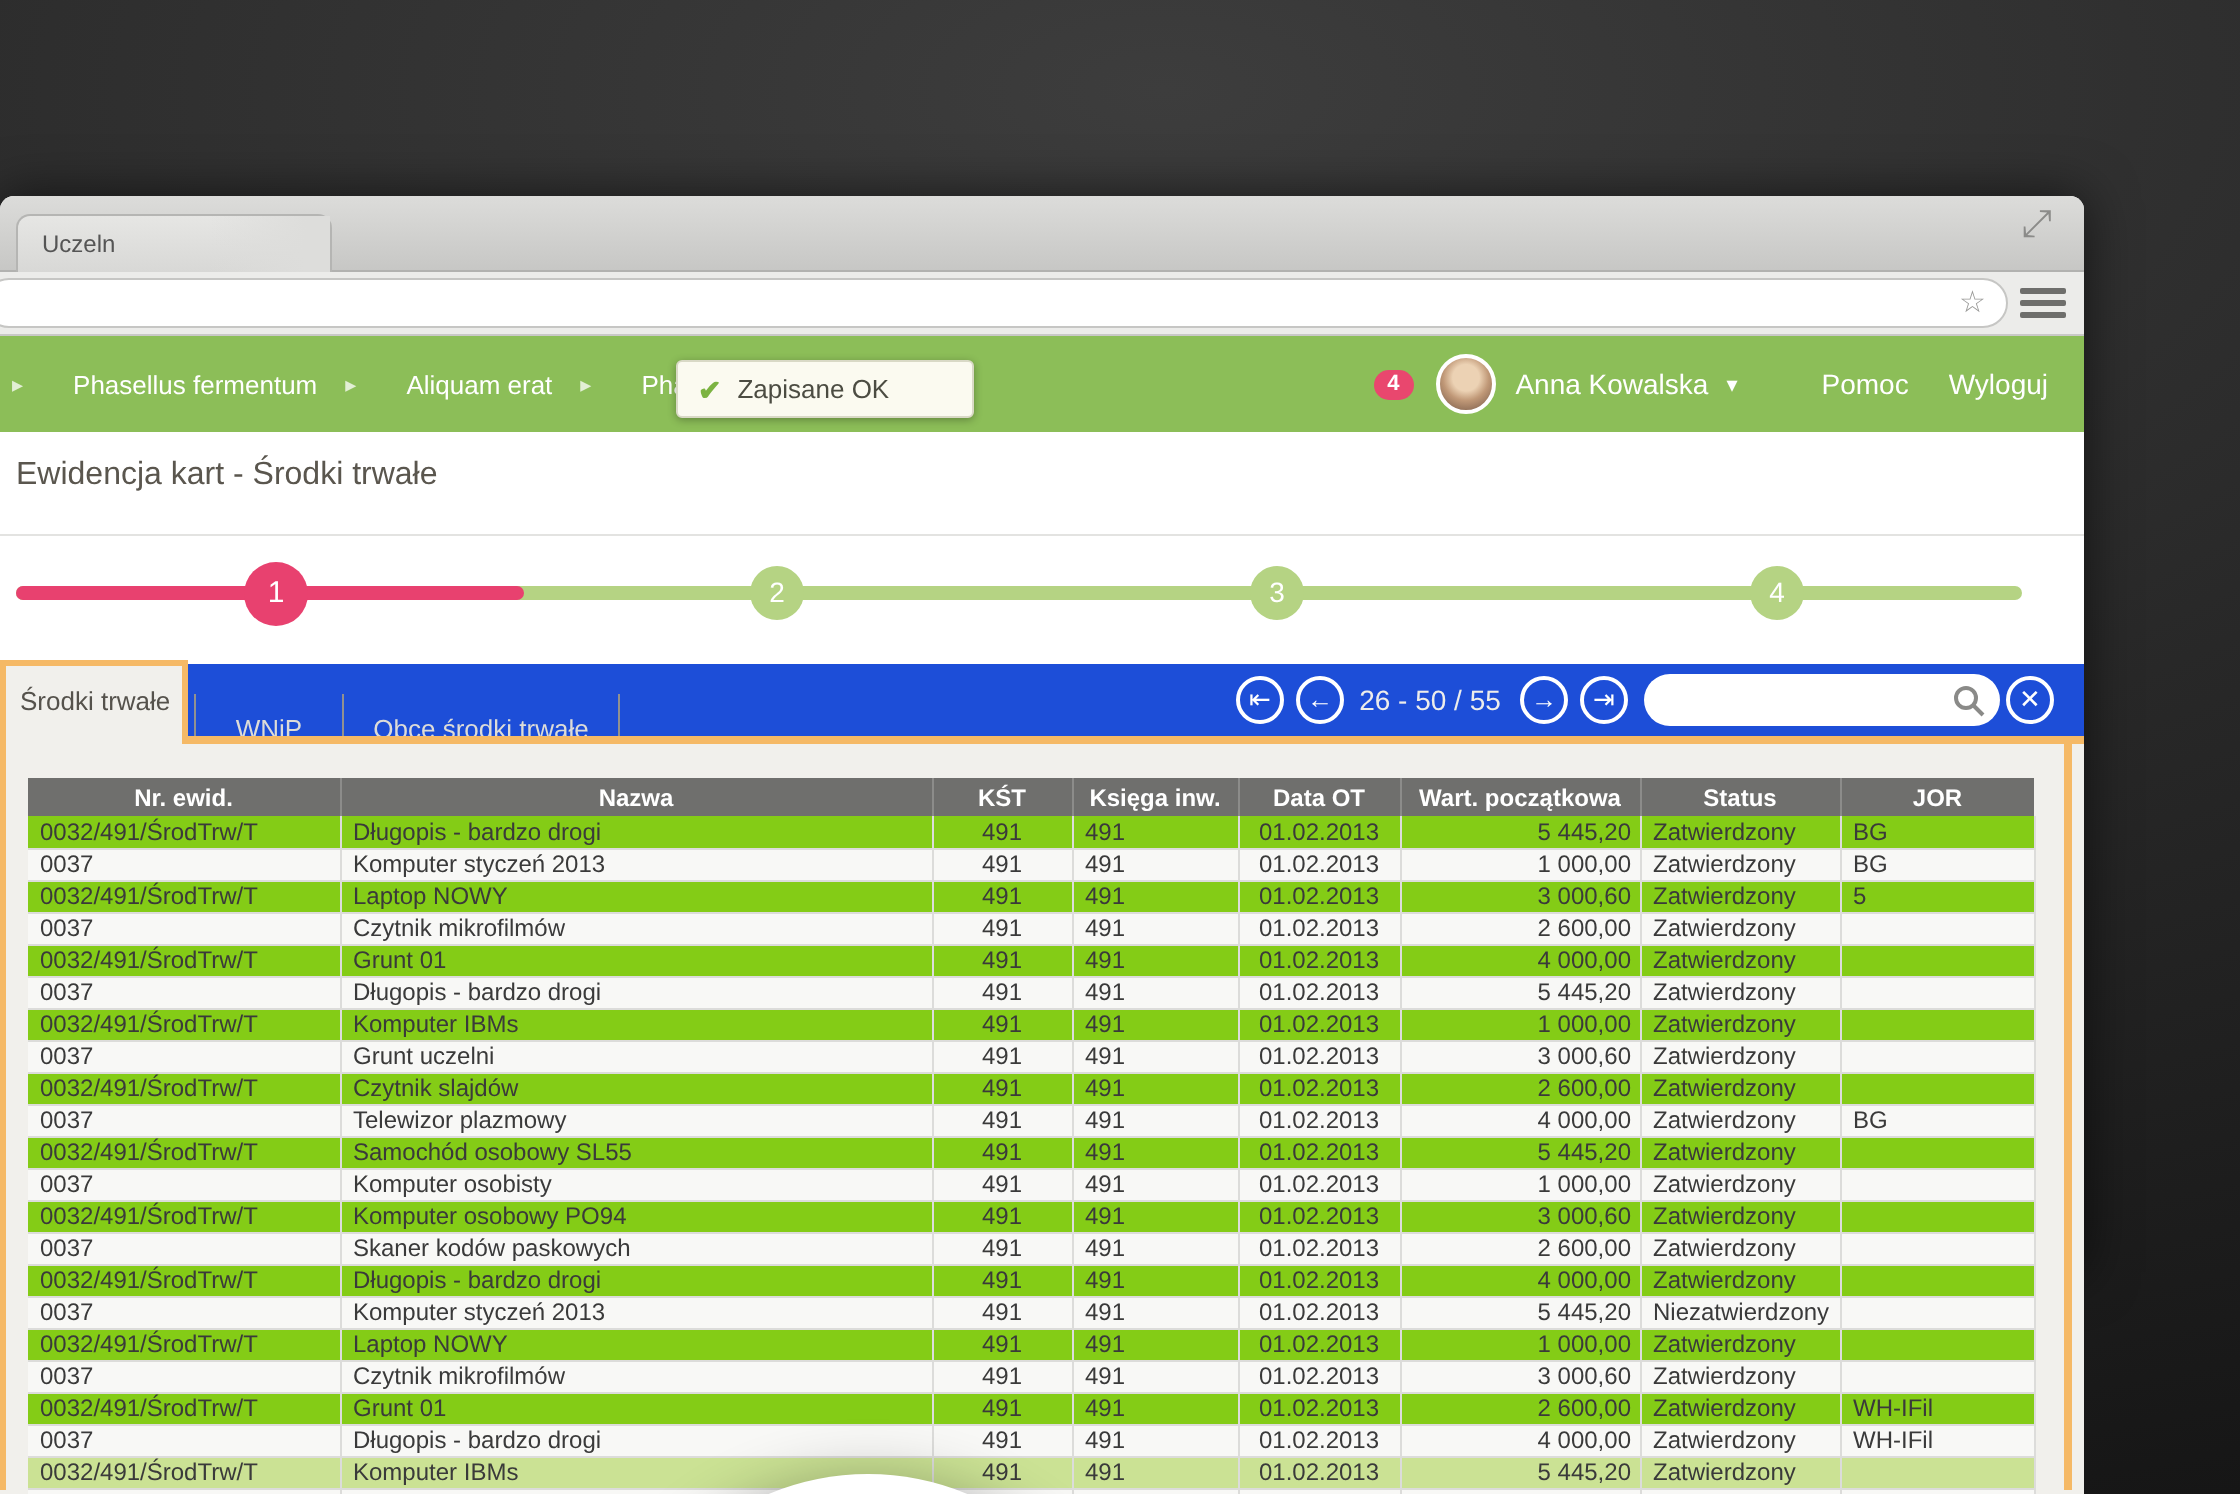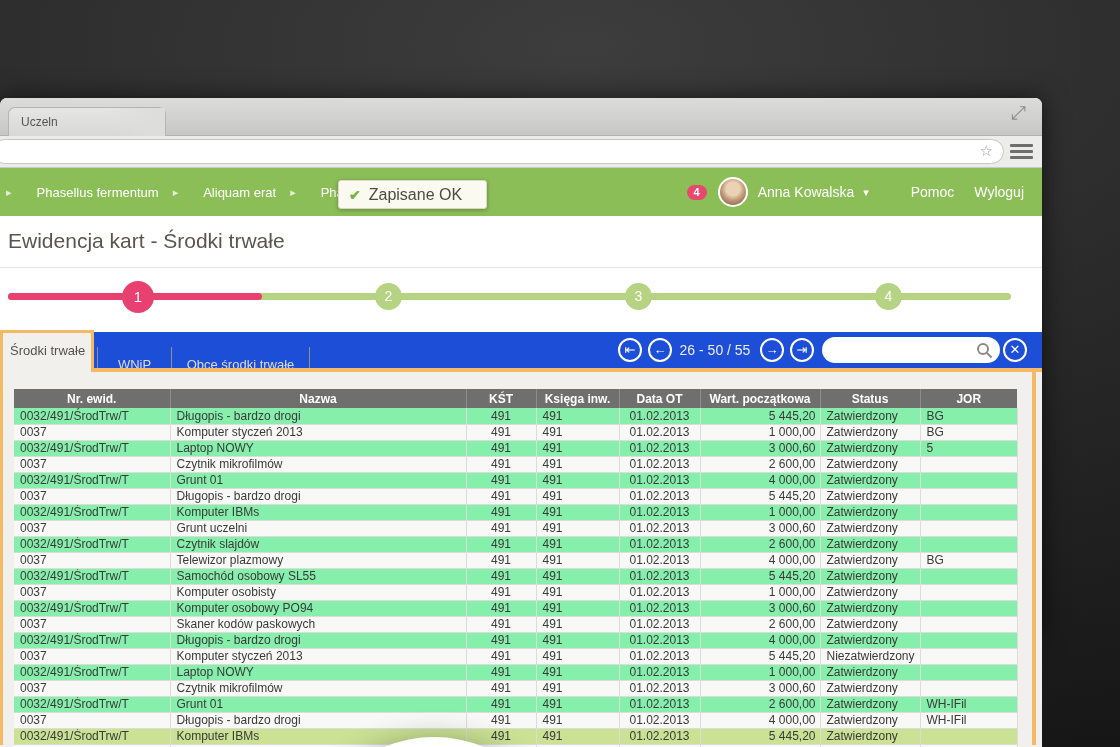--- a/index.html
+++ b/index.html
@@ -35,34 +35,34 @@
   
   .appbar { position:absolute; left:0; top:70px; width:100%; height:48px; background:#8cbe58; }
   .crumbs { position:absolute; left:6px; top:0; height:48px; display:flex; align-items:center;
     gap:14px; color:#fff; font-size:13px; white-space:nowrap; }
   .crumb-sep { color:rgba(255,255,255,.75); font-size:11px; }
   .crumb { color:#fff; text-decoration:none; cursor:pointer;margin-left:11px; }
   .toast { position:absolute; left:338px; top:12px; width:149px; height:29px; background:#fbfaf0;
     border:1px solid #d9d9c6; border-radius:3px; box-shadow:0 1px 4px rgba(0,0,0,.3);
     display:flex; align-items:center; gap:8px; padding-left:10px; z-index:5; }
   .toast .chk { color:#7cb342; font-weight:bold; font-size:14px; }
-  .toast .tmsg { color:#4c4c42; font-size:16px; }
+  .toast .tmsg { color:#4c4c42; font-size:13px; }
   .usercluster { position:absolute; right:18px; top:0; height:48px; display:flex; align-items:center; }
   .notif { background:#e9476e; color:#fff; font-size:11px; font-weight:bold; border-radius:8px;
     padding:1px 7px 2px; cursor:pointer; }
   .avatar { width:30px; height:30px; border-radius:50%; margin-left:11px; border:2px solid #fff;
     background:radial-gradient(circle at 50% 38%, #ecd2b4 0 32%, #c09877 55%, #6e5242 100%); cursor:pointer; }
   .uname { color:#fff; font-size:14px; margin-left:10px; cursor:pointer; }
   .caret { color:#fff; font-size:11px; margin-left:9px; cursor:pointer; }
   .applink { color:#fff; font-size:14px; text-decoration:none; cursor:pointer; }
   .lnk1 { margin-left:42px; } .lnk2 { margin-left:20px; }
   
   .titlebar { position:absolute; left:0; top:118px; width:100%; height:52px; background:#fff;
     border-bottom:1px solid #e3e3e1; }
-  .pagetitle { position:absolute; left:8px; top:13px; font-size:21px; color:#5a564e; }
+  .pagetitle { position:absolute; left:8px; top:13px; font-size:16px; color:#5a564e; }
   .stepper { position:absolute; left:0; top:170px; width:100%; height:64px; background:#fff; }
   .track { position:absolute; left:8px; top:25px; width:1003px; height:7px; background:#b5d383; border-radius:4px; }
   .track-prog { position:absolute; left:0; top:0; width:254px; height:7px; background:#e8416f; border-radius:4px; }
   .step { position:absolute; border-radius:50%; color:#fff; text-align:center; cursor:pointer; }
   .step.inactive { width:27px; height:27px; top:15px; background:#b5d383; font-size:14px; line-height:27px; }
   .step.active { width:32px; height:32px; top:13px; background:#e8416f; font-size:15px; line-height:32px; }
   .step.s1 { left:122px; } .step.s2 { left:375px; } .step.s3 { left:625px; } .step.s4 { left:875px; }
   
   .tabbar { position:absolute; left:0; top:234px; width:100%; height:36px; background:#1d4ed8;text-decoration:underline; }
   .orange-line { position:absolute; left:0; top:270px; width:100%; height:4px; background:#f5b966; }
@@ -91,21 +91,21 @@
   .panel-border-l { position:absolute; left:0; top:270px; width:3px; height:377px; background:#f5b966; z-index:3; }
   .panel-border-r { position:absolute; left:1032px; top:270px; width:4px; height:377px; background:#f5b966; z-index:3; }
   table.grid { position:absolute; left:14px; top:17px; width:1003px; border-collapse:collapse;
     font-size:12px; table-layout:fixed; }
   .grid th { background:#6f6f6d; color:#fff; font-weight:bold; height:19px; text-align:center;
     border-right:1px solid #8c8c8a; padding:0 4px; }
   .grid th:last-child { border-right:none; }
   .grid td { height:16px; color:#3a3a3a; border-right:1px solid #dcdcda; border-bottom:1px solid #dcdcda;
     padding:0 6px; white-space:nowrap; overflow:hidden; }
   .grid td:last-child { border-right:1px solid #dcdcda; }
-  .grid tr { background:#86efac; }
+  .grid tr { background:#84cc16; }
   .grid tbody tr:nth-child(even) { background:#f8f8f6; }
   .grid tbody tr.sel { background:#cbe294; }
   .grid td:nth-child(3), .grid td:nth-child(5) { text-align:center; }
   .grid td:nth-child(6) { text-align:right; padding-right:4px; }
   
   .loader { position:absolute; left:305px; top:365px; width:258px; height:258px; border-radius:50%;
     background:#fff; box-shadow:0 3px 30px rgba(0,0,0,.30); z-index:6; }
 </style>
 </head>
 <body>

